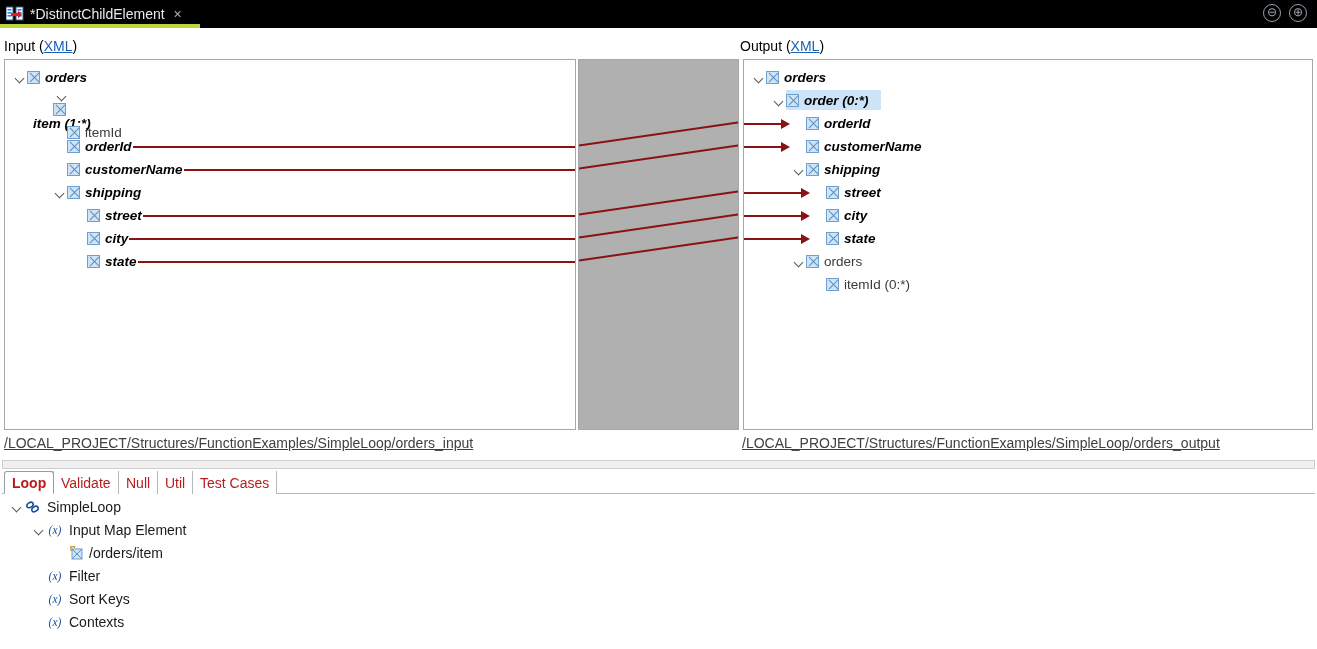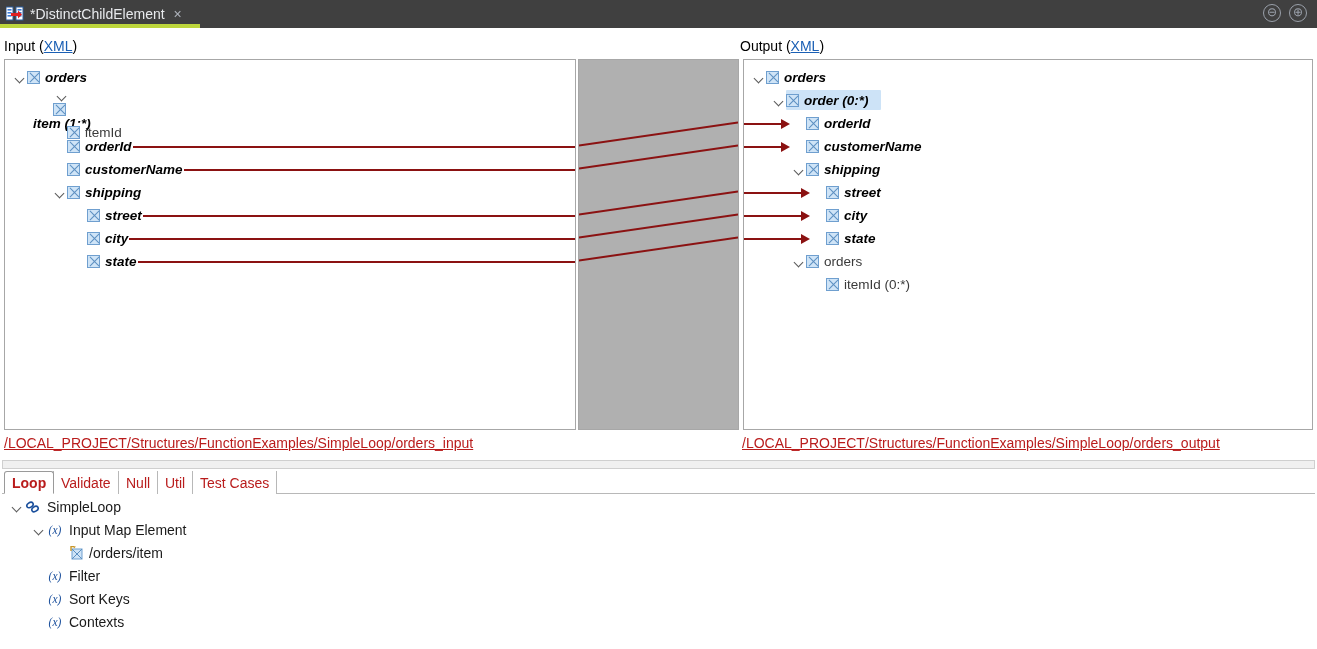--- a/index.html
+++ b/index.html
@@ -9,21 +9,21 @@
     overflow: hidden;
     background: #ffffff;
     font-family: "Liberation Sans", sans-serif;
     font-size: 13px;
     color: #000000;
   }
 
   
   #titlebar {
     position: absolute; left: 0; top: 0; width: 1317px; height: 28px;
-    background: #404040;
+    background: #000000;
   }
   #tab-active {
     position: absolute; left: 0; top: 0; height: 28px;
     display: flex; align-items: center; gap: 6px;
     padding: 0 8px 0 6px;
   }
   #tab-icon { width: 18px; height: 16px; position: relative; flex: 0 0 auto; }
   #tab-title {
     color: #e8eaed; font-size: 14px; white-space: nowrap;
   }
@@ -113,21 +113,21 @@
   .arrow-head {
     position: absolute; width: 0; height: 0;
     border-top: 5px solid transparent;
     border-bottom: 5px solid transparent;
     border-left: 9px solid #8b1212;
   }
   #middle-svg { position: absolute; left: 0; top: 0; }
 
   
   .path-link {
-    position: absolute; font-size: 14px; color: #b91c1c;
+    position: absolute; font-size: 14px; color: #404040;
     text-decoration: underline; cursor: pointer; white-space: nowrap;
   }
   #input-path  { left: 4px;   top: 435px; }
   #output-path { left: 742px; top: 435px; }
 
   
   #sash {
     position: absolute; left: 2px; top: 460px; width: 1313px; height: 9px;
     background: #f0f0f0; border: 1px solid #cfcfcf;
   }

